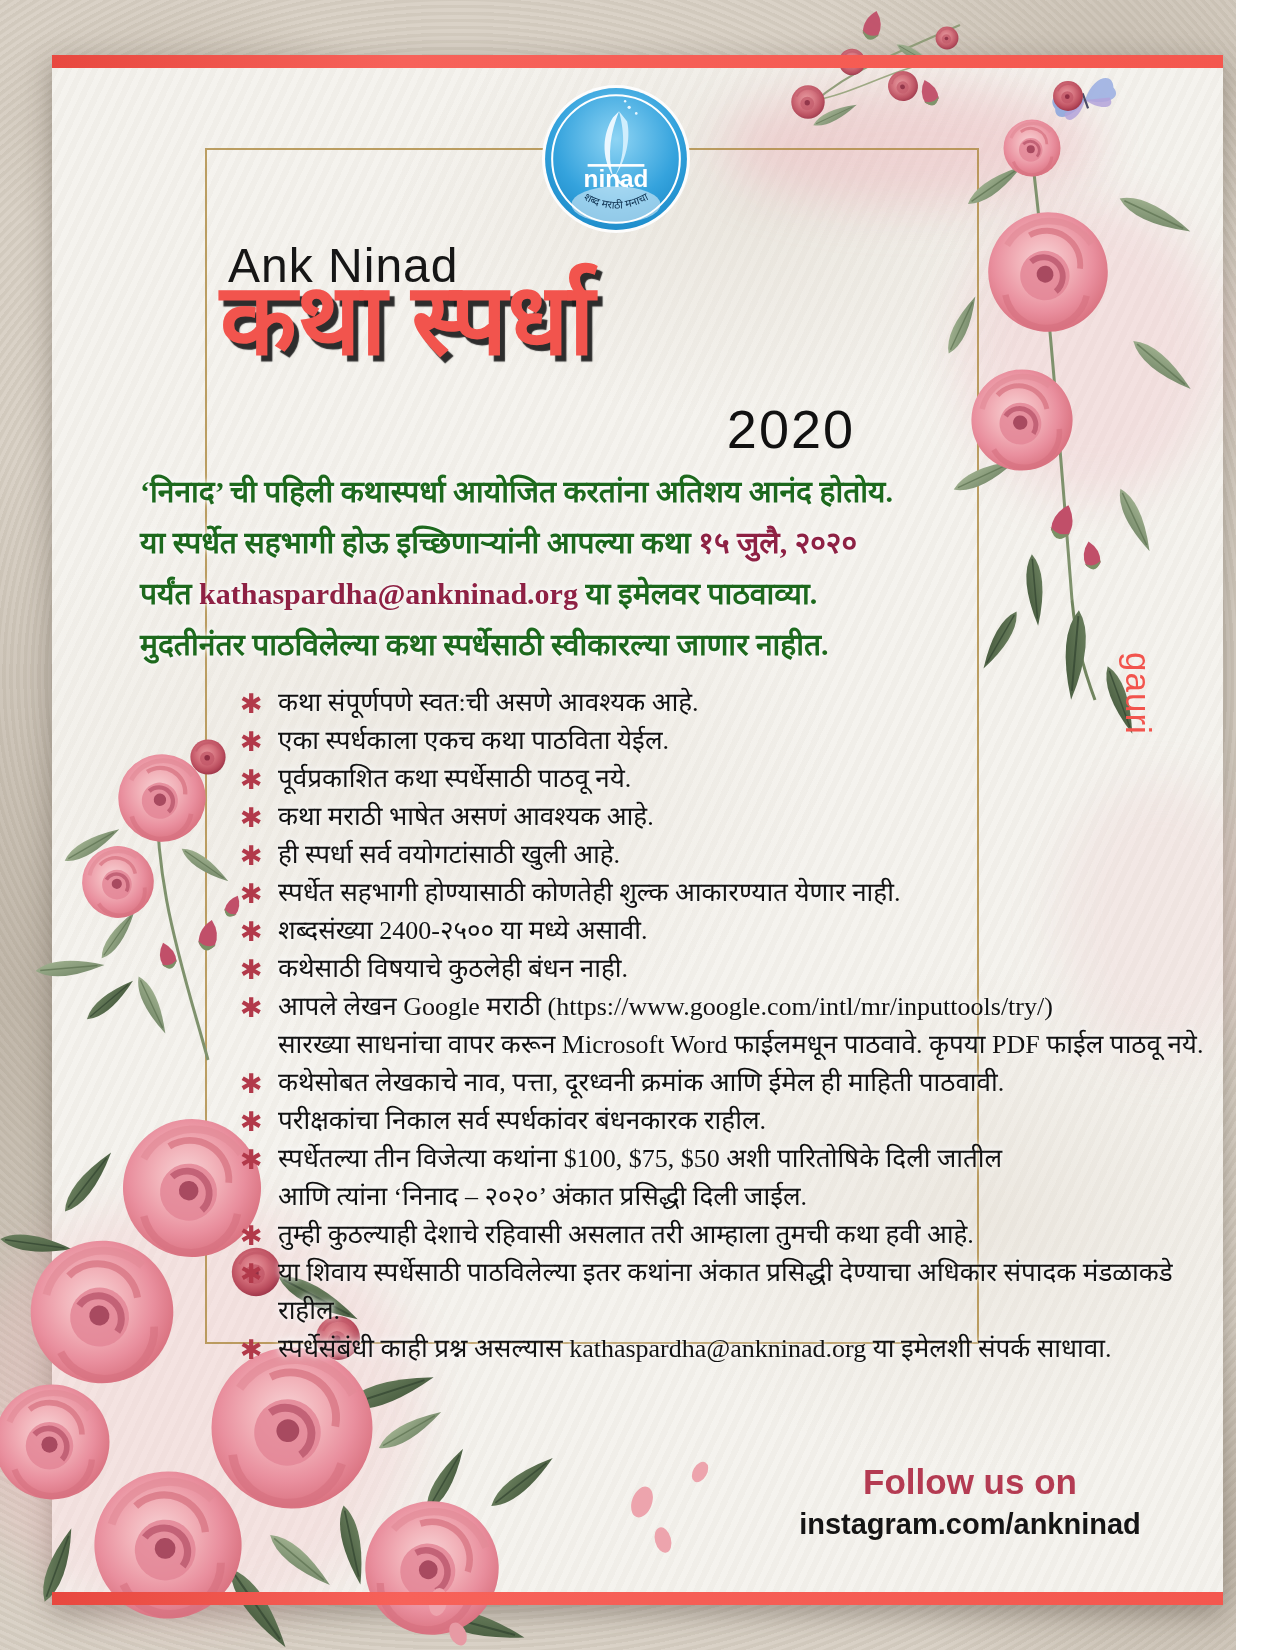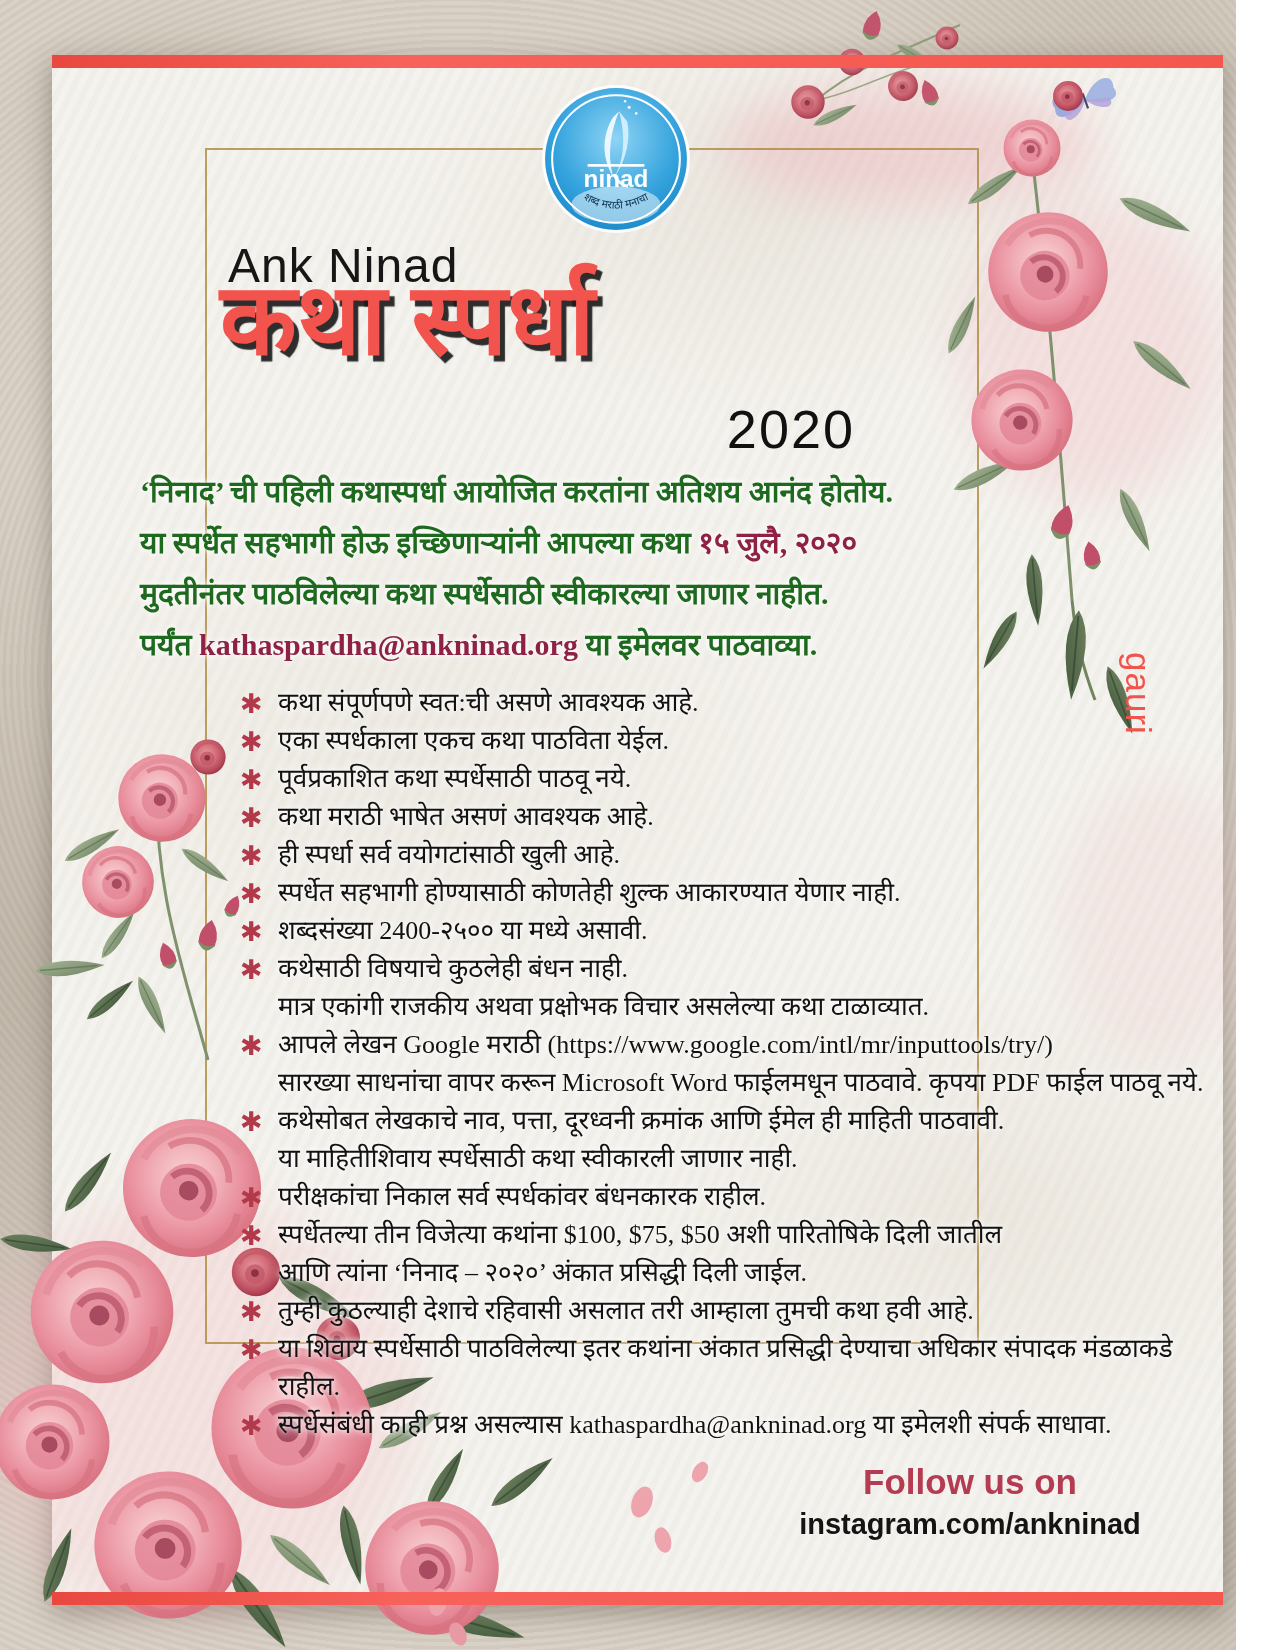--- a/index.html
+++ b/index.html
@@ -252,22 +252,22 @@
     </svg>
   </div>
 
   <div class="abs brand">Ank Ninad</div>
   <div class="abs title-main">कथा स्पर्धा</div>
   <div class="abs title-year">2020</div>
 
   <div class="abs intro">
     <div>‘निनाद’ ची पहिली कथास्पर्धा आयोजित करतांना अतिशय आनंद होतोय.</div>
     <div><span>या स्पर्धेत सहभागी होऊ इच्छिणाऱ्यांनी आपल्या कथा </span><span class="maroon">१५ जुलै, २०२०</span></div>
+    <div><span>पर्यंत </span><span class="maroon">kathaspardha@ankninad.org</span><span> या इमेलवर पाठवाव्या.</span></div>
     <div>मुदतीनंतर पाठविलेल्या कथा स्पर्धेसाठी स्वीकारल्या जाणार नाहीत.</div>
-    <div><span>पर्यंत </span><span class="maroon">kathaspardha@ankninad.org</span><span> या इमेलवर पाठवाव्या.</span></div>
   </div>
 
   <ol class="abs rules">
 
   <li class="rule">
         <span class="bullet">✱</span>
         <span class="rtext">कथा संपूर्णपणे स्वत:ची असणे आवश्यक आहे.</span>
         
       </li>
       <li class="rule">
@@ -296,31 +296,29 @@
         
       </li>
       <li class="rule">
         <span class="bullet">✱</span>
         <span class="rtext">शब्दसंख्या 2400-२५०० या मध्ये असावी.</span>
         
       </li>
       <li class="rule">
         <span class="bullet">✱</span>
         <span class="rtext">कथेसाठी विषयाचे कुठलेही बंधन नाही.</span>
-        <span class="rcont">मात्र एकांगी राजकीय अथवा प्रक्षोभक विचार असलेल्या कथा टाळाव्यात.</span>
       </li>
       <li class="rule">
         <span class="bullet">✱</span>
         <span class="rtext">आपले लेखन Google मराठी (https://www.google.com/intl/mr/inputtools/try/)</span>
         <span class="rcont">सारख्या साधनांचा वापर करून Microsoft Word फाईलमधून पाठवावे. कृपया PDF फाईल पाठवू नये.</span>
       </li>
       <li class="rule">
         <span class="bullet">✱</span>
         <span class="rtext">कथेसोबत लेखकाचे नाव, पत्ता, दूरध्वनी क्रमांक आणि ईमेल ही माहिती पाठवावी.</span>
-        <span class="rcont">या माहितीशिवाय स्पर्धेसाठी कथा स्वीकारली जाणार नाही.</span>
       </li>
       <li class="rule">
         <span class="bullet">✱</span>
         <span class="rtext">परीक्षकांचा निकाल सर्व स्पर्धकांवर बंधनकारक राहील.</span>
         
       </li>
       <li class="rule">
         <span class="bullet">✱</span>
         <span class="rtext">स्पर्धेतल्या तीन विजेत्या कथांना $100, $75, $50 अशी पारितोषिके दिली जातील</span>
         <span class="rcont">आणि त्यांना ‘निनाद – २०२०’ अंकात प्रसिद्धी दिली जाईल.</span>

